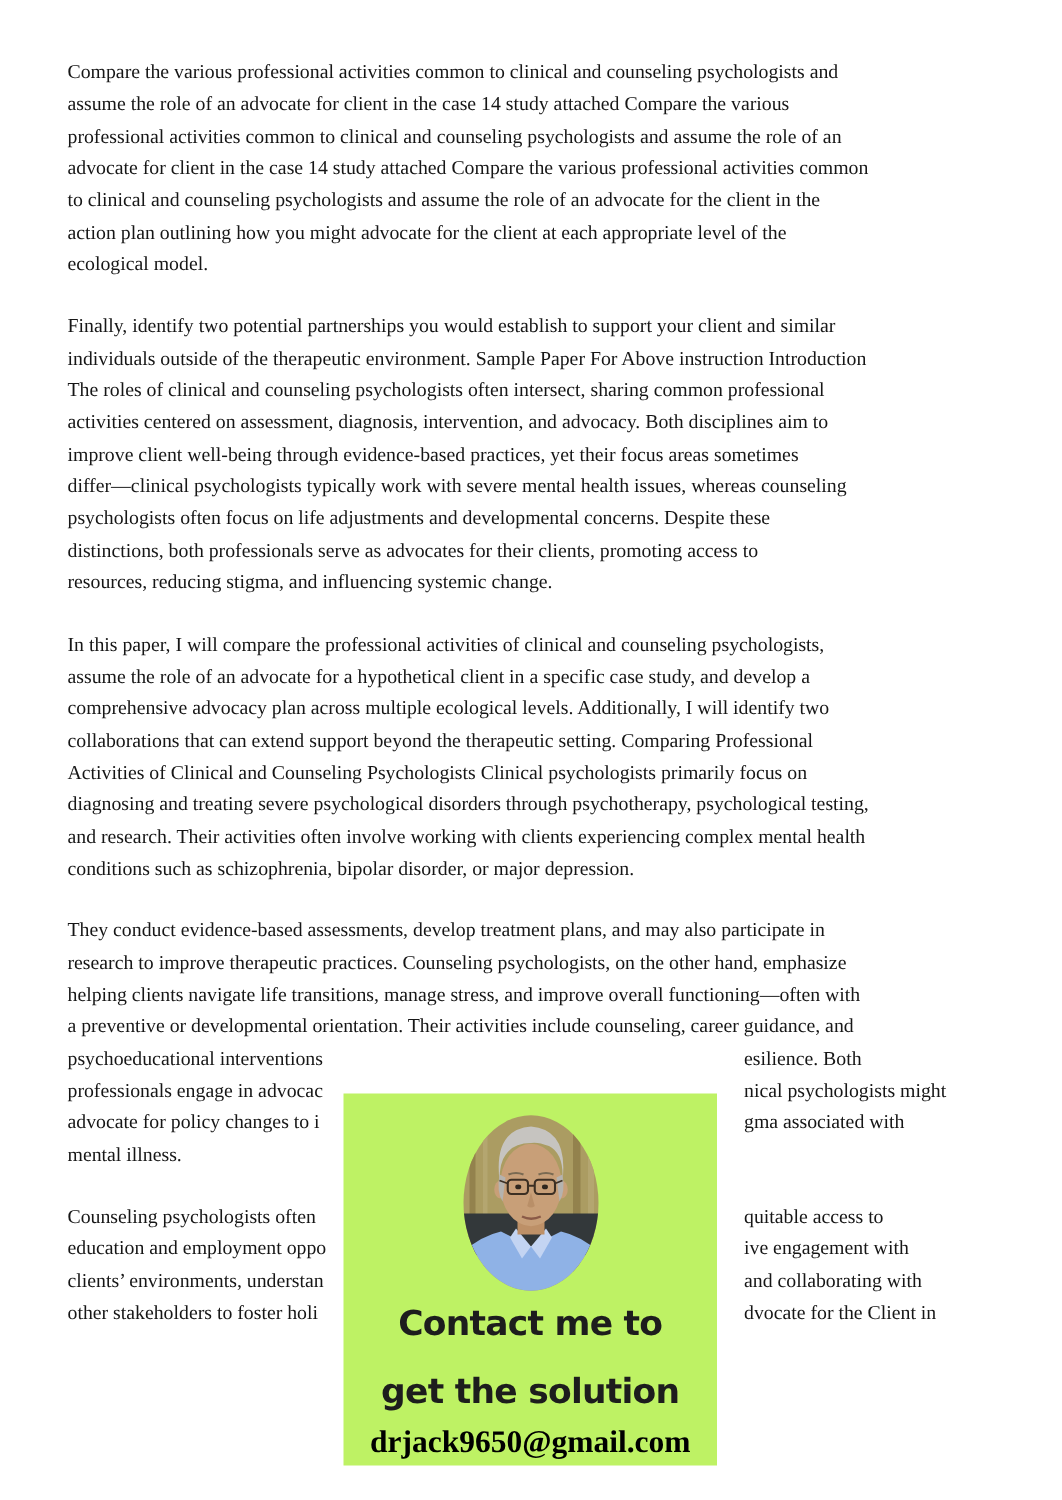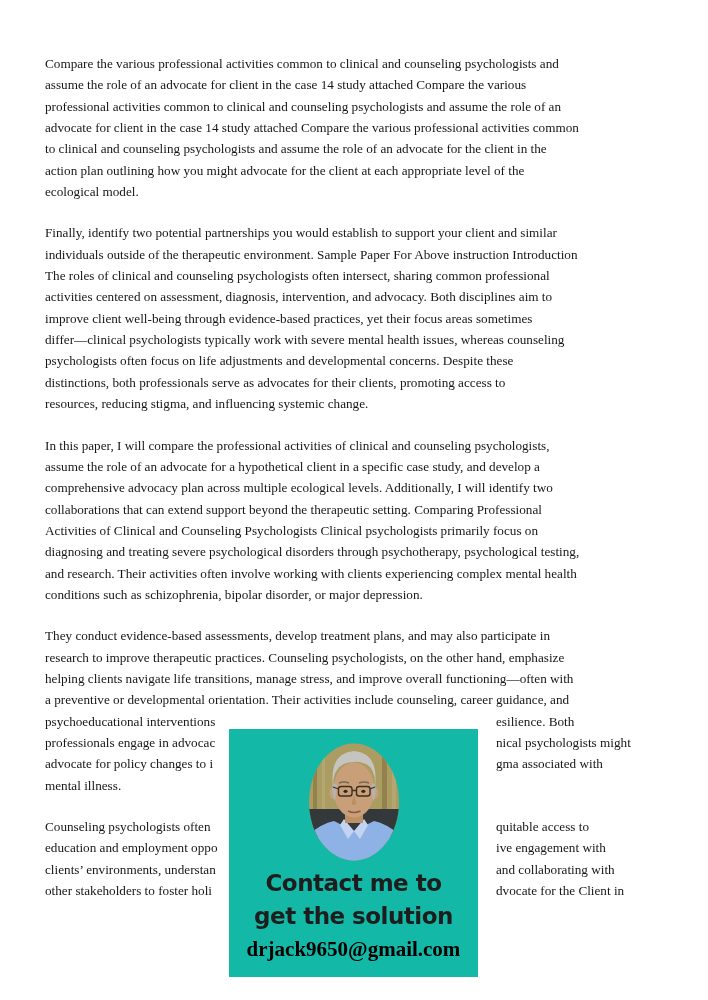--- a/index.html
+++ b/index.html
@@ -10,37 +10,37 @@
     overflow: hidden;
     font-family: "Liberation Serif", serif;
   }
   .document-text {
     position: absolute;
     left: 45px; top: 37px;
     width: 622px;
     font-size: 13.2px;
     color: #161616;
   }
-  .paragraph { margin: 16px 0 20px 0; }
+  .paragraph { margin: 0 0 20px 0; }
   .text-line {
     position: relative;
     height: 21.35px;
     line-height: 21.35px;
     white-space: nowrap;
   }
   .frag-right {
     position: absolute;
     left: 451px; top: 0;
     white-space: nowrap;
   }
   .promo-overlay {
     position: absolute;
     left: 229px; top: 729px;
     width: 249px; height: 248px;
-    background: #14b8a6;
+    background: #bef264;
     z-index: 5;
     text-align: center;
   }
   .photo-wrap {
     margin-top: 14px;
     height: 118px;
     line-height: 0;
   }
   .promo-headline {
     margin-top: 8px;
@@ -145,15 +145,15 @@
         <path d="M 30.5 46 L 25 44" stroke="#3c2f23" stroke-width="1.2"></path>
         <path d="M 62 46 L 67 44" stroke="#3c2f23" stroke-width="1.2"></path>
         <ellipse cx="37.5" cy="48.3" rx="2" ry="1.6" fill="#2f261e"></ellipse>
         <ellipse cx="55.3" cy="48.3" rx="2" ry="1.6" fill="#2f261e"></ellipse>
         <path d="M 46 52 L 43.5 61 Q 46 63 48.5 61 Z" fill="#b98f68"></path>
         <path d="M 40 68 Q 46 71 52.5 68" stroke="#8a5a47" stroke-width="1.5" fill="none"></path>
       </g>
     </svg>
   </div>
   <div class="promo-headline">Contact me to</div>
-  <div class="promo-headline" style="margin-top:4px;">get the solution</div>
+  <div class="promo-headline" style="margin-top:16px;">get the solution</div>
   <div class="promo-email">drjack9650@gmail.com</div>
 </div>
 
 </body></html>

